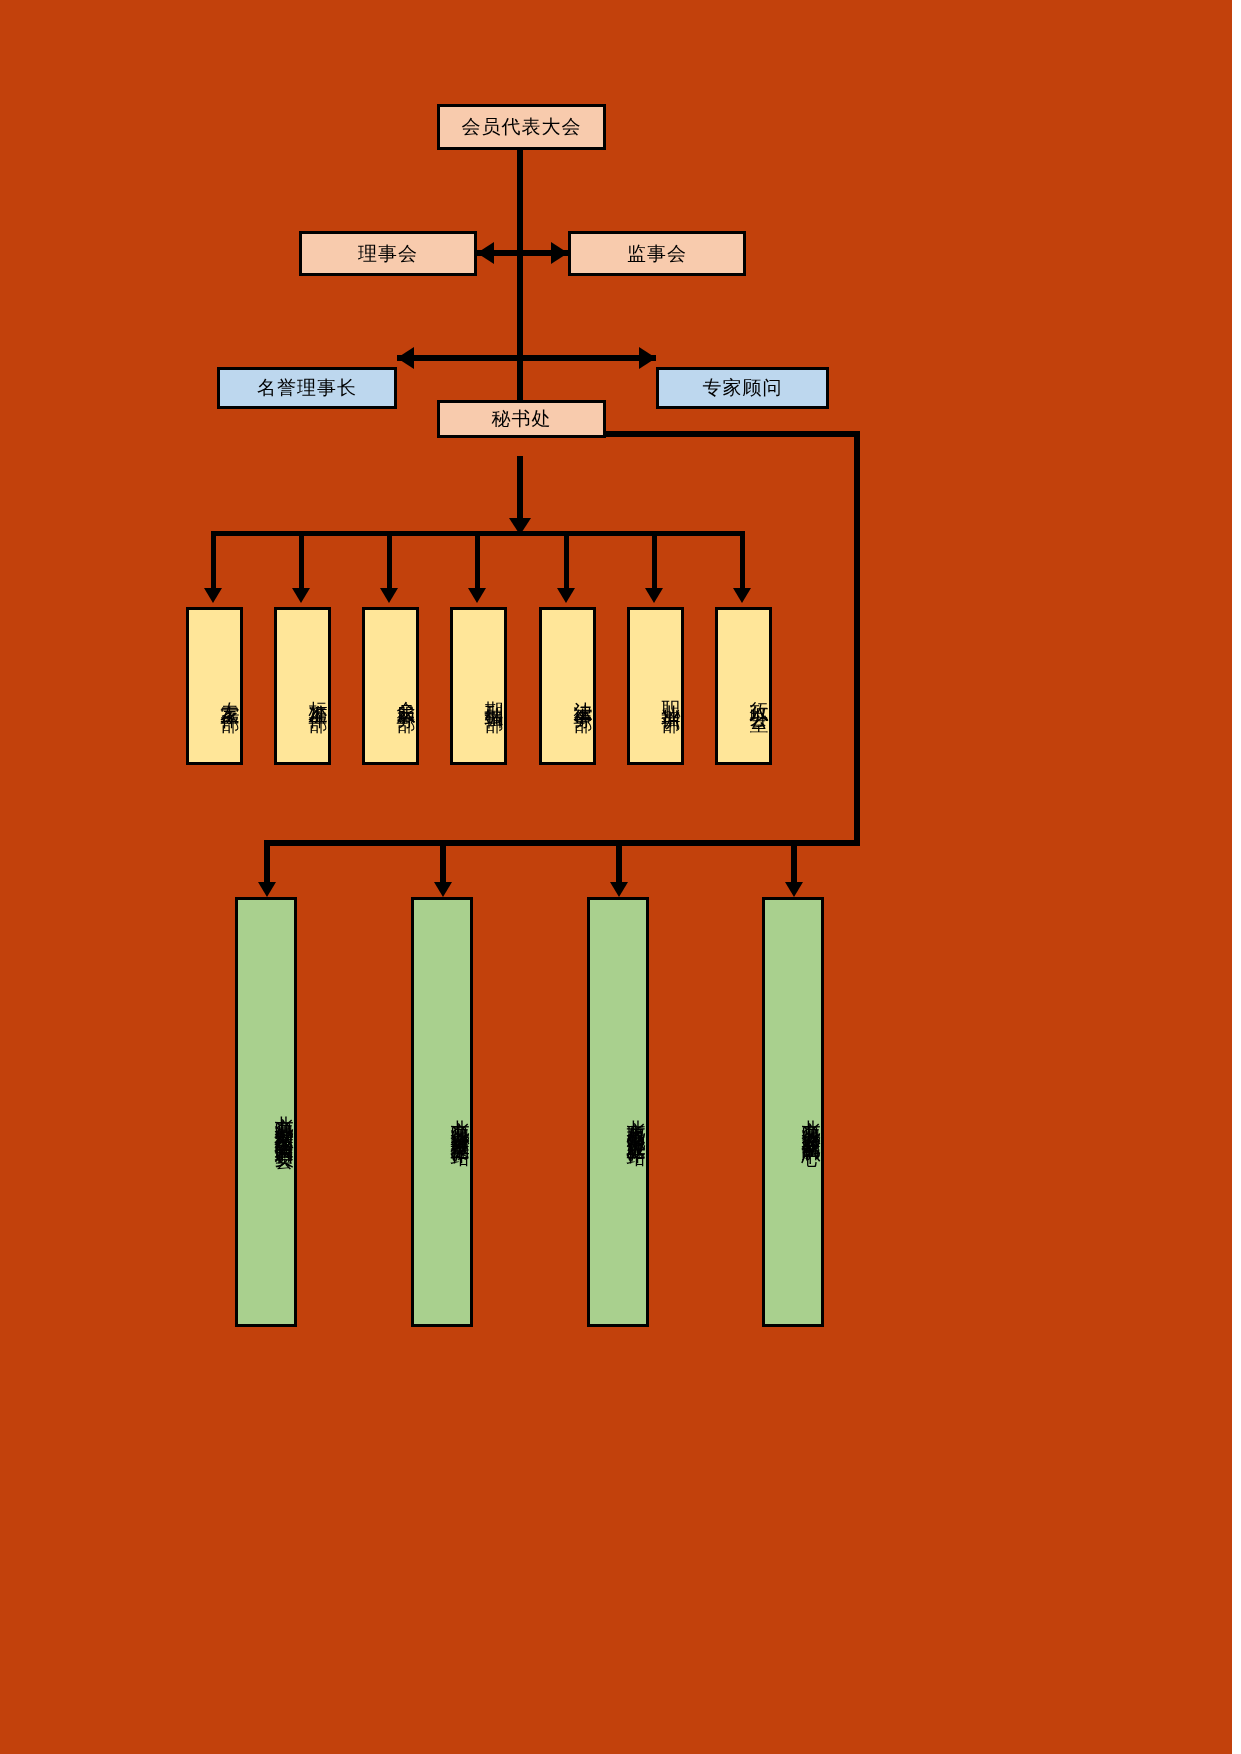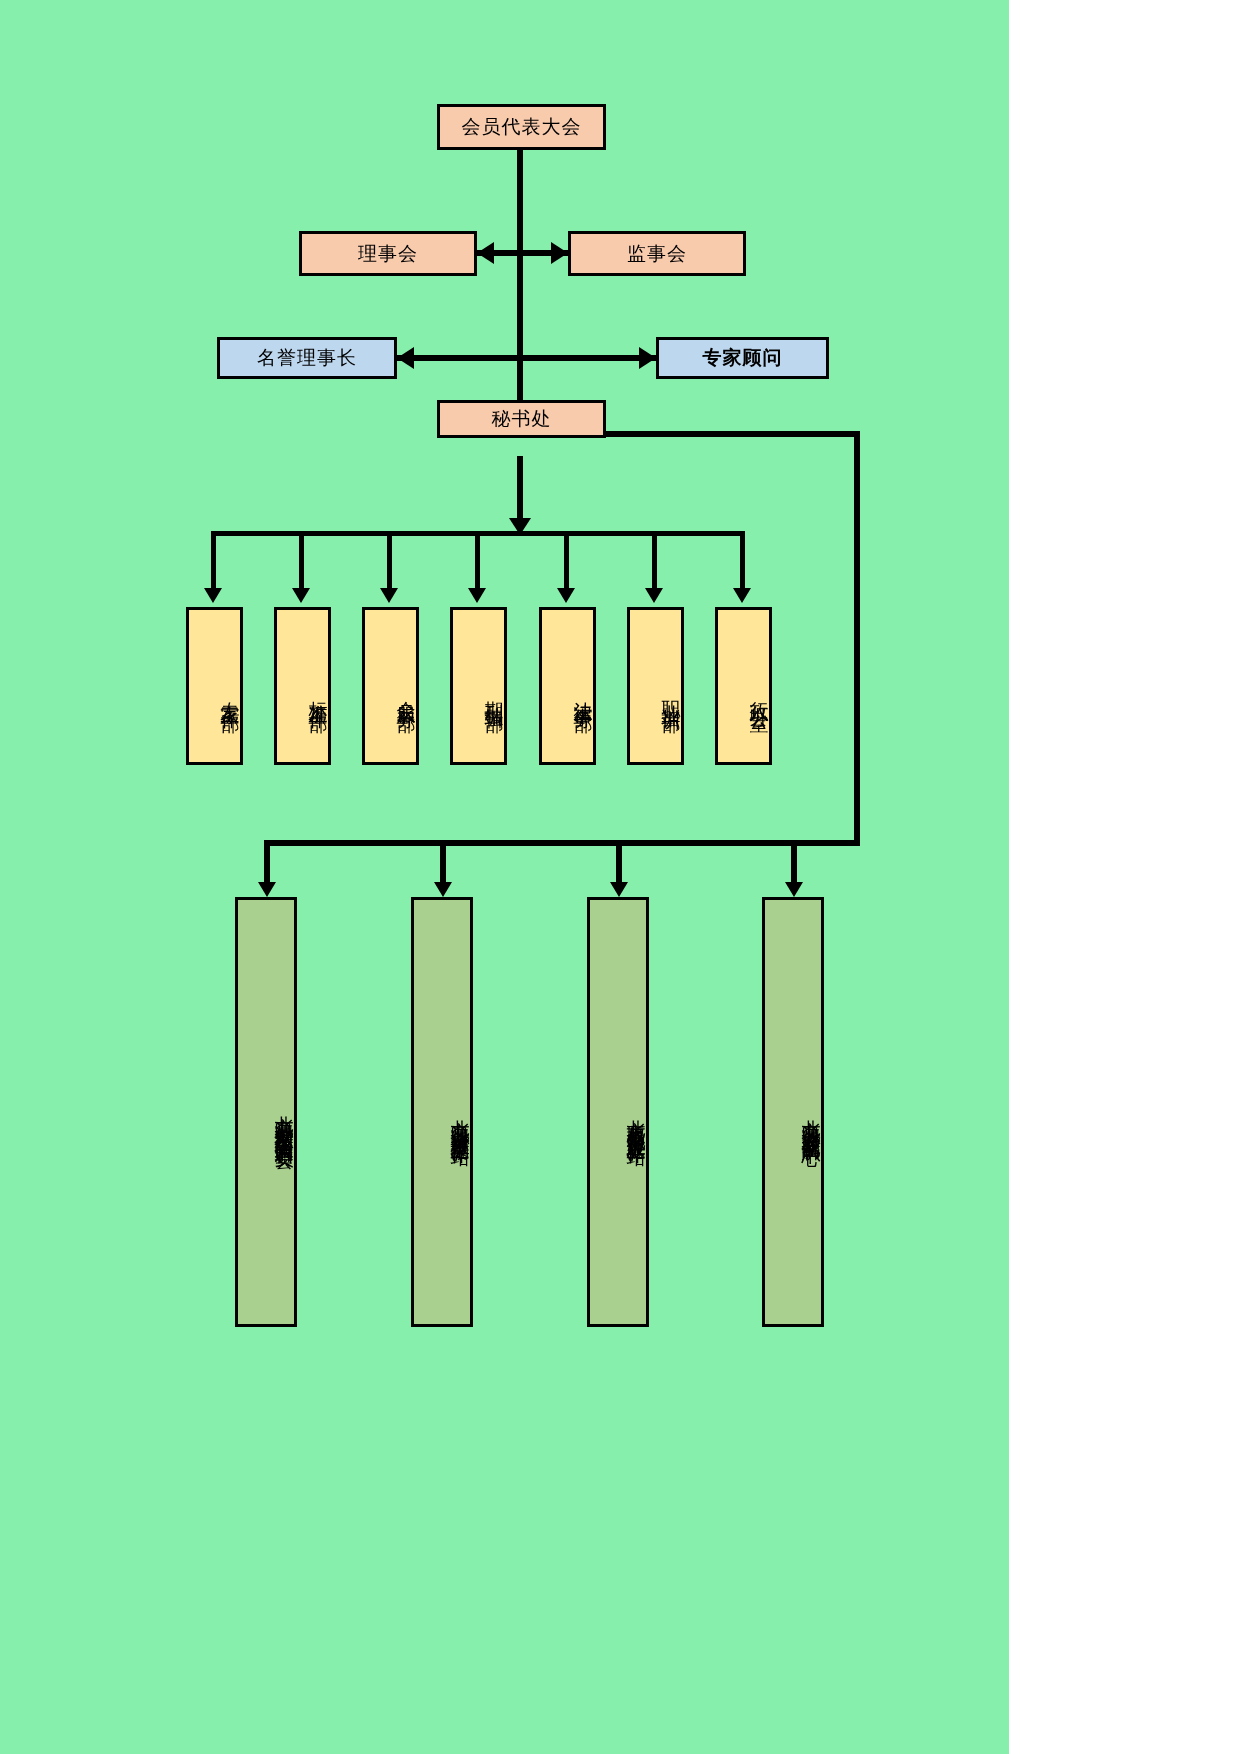--- a/index.html
+++ b/index.html
@@ -5,23 +5,23 @@
   html, body {
     margin: 0;
     padding: 0;
     background: #ffffff;
   }
   body {
     font-family: "DejaVu Sans", "Liberation Sans", sans-serif;
   }
   #chart {
     position: relative;
-    width: 1009px;
+    width: 1232px;
     height: 1754px;
-    background: #86efac;
+    background: #c2410c;
     overflow: hidden;
   }
   .node {
     position: absolute;
     box-sizing: border-box;
     border: 3px solid #000000;
     display: flex;
     align-items: center;
     justify-content: center;
     color: #000000;
@@ -39,21 +39,21 @@
     letter-spacing: 3px;
     padding-top: 14px;
     align-items: flex-start;
     justify-content: center;
   }
   .node.vert.longtext {
     font-size: 19px;
     letter-spacing: 2px;
   }
   .c-peach { background: #f8cbad; }
-  .c-blue  { background: #bdd7ee; }
+  .c-blue  { background: #bdd7ee; margin-top: 30px; }
   .c-yellow{ background: #ffe699; }
   .c-green { background: #a9d08e; }
 
   .line {
     position: absolute;
     background: #000000;
   }
   .arrow {
     position: absolute;
     width: 0;
@@ -93,21 +93,21 @@
   <div class="node horiz c-peach" style="left:299px; top:231px; width:178px; height:45px;">理事会</div>
 
   <div class="node horiz c-peach" style="left:568px; top:231px; width:178px; height:45px;">监事会</div>
 
   <div class="line" style="left:477px; top:250px; width:91px; height:6px;"></div>
   <div class="arrow arrow-left" style="left:477px; top:242px;"></div>
   <div class="arrow arrow-right" style="left:551px; top:242px;"></div>
 
   <div class="node horiz c-blue" style="left:217px; top:337px; width:180px; height:42px;">名誉理事长</div>
 
-  <div class="node horiz c-blue" style="left:656px; top:337px; width:173px; height:42px;font-weight:bold;">专家顾问</div>
+  <div class="node horiz c-blue" style="left:656px; top:337px; width:173px; height:42px;">专家顾问</div>
 
   <div class="line" style="left:397px; top:355px; width:259px; height:6px;"></div>
   <div class="arrow arrow-left" style="left:397px; top:347px;"></div>
   <div class="arrow arrow-right" style="left:639px; top:347px;"></div>
 
   <div class="node horiz c-peach" style="left:437px; top:400px; width:169px; height:38px;">秘书处</div>
 
   <div class="line" style="left:517px; top:456px; width:6px; height:68px;"></div>
   <div class="arrow arrow-down" style="left:509px; top:518px;"></div>
 

